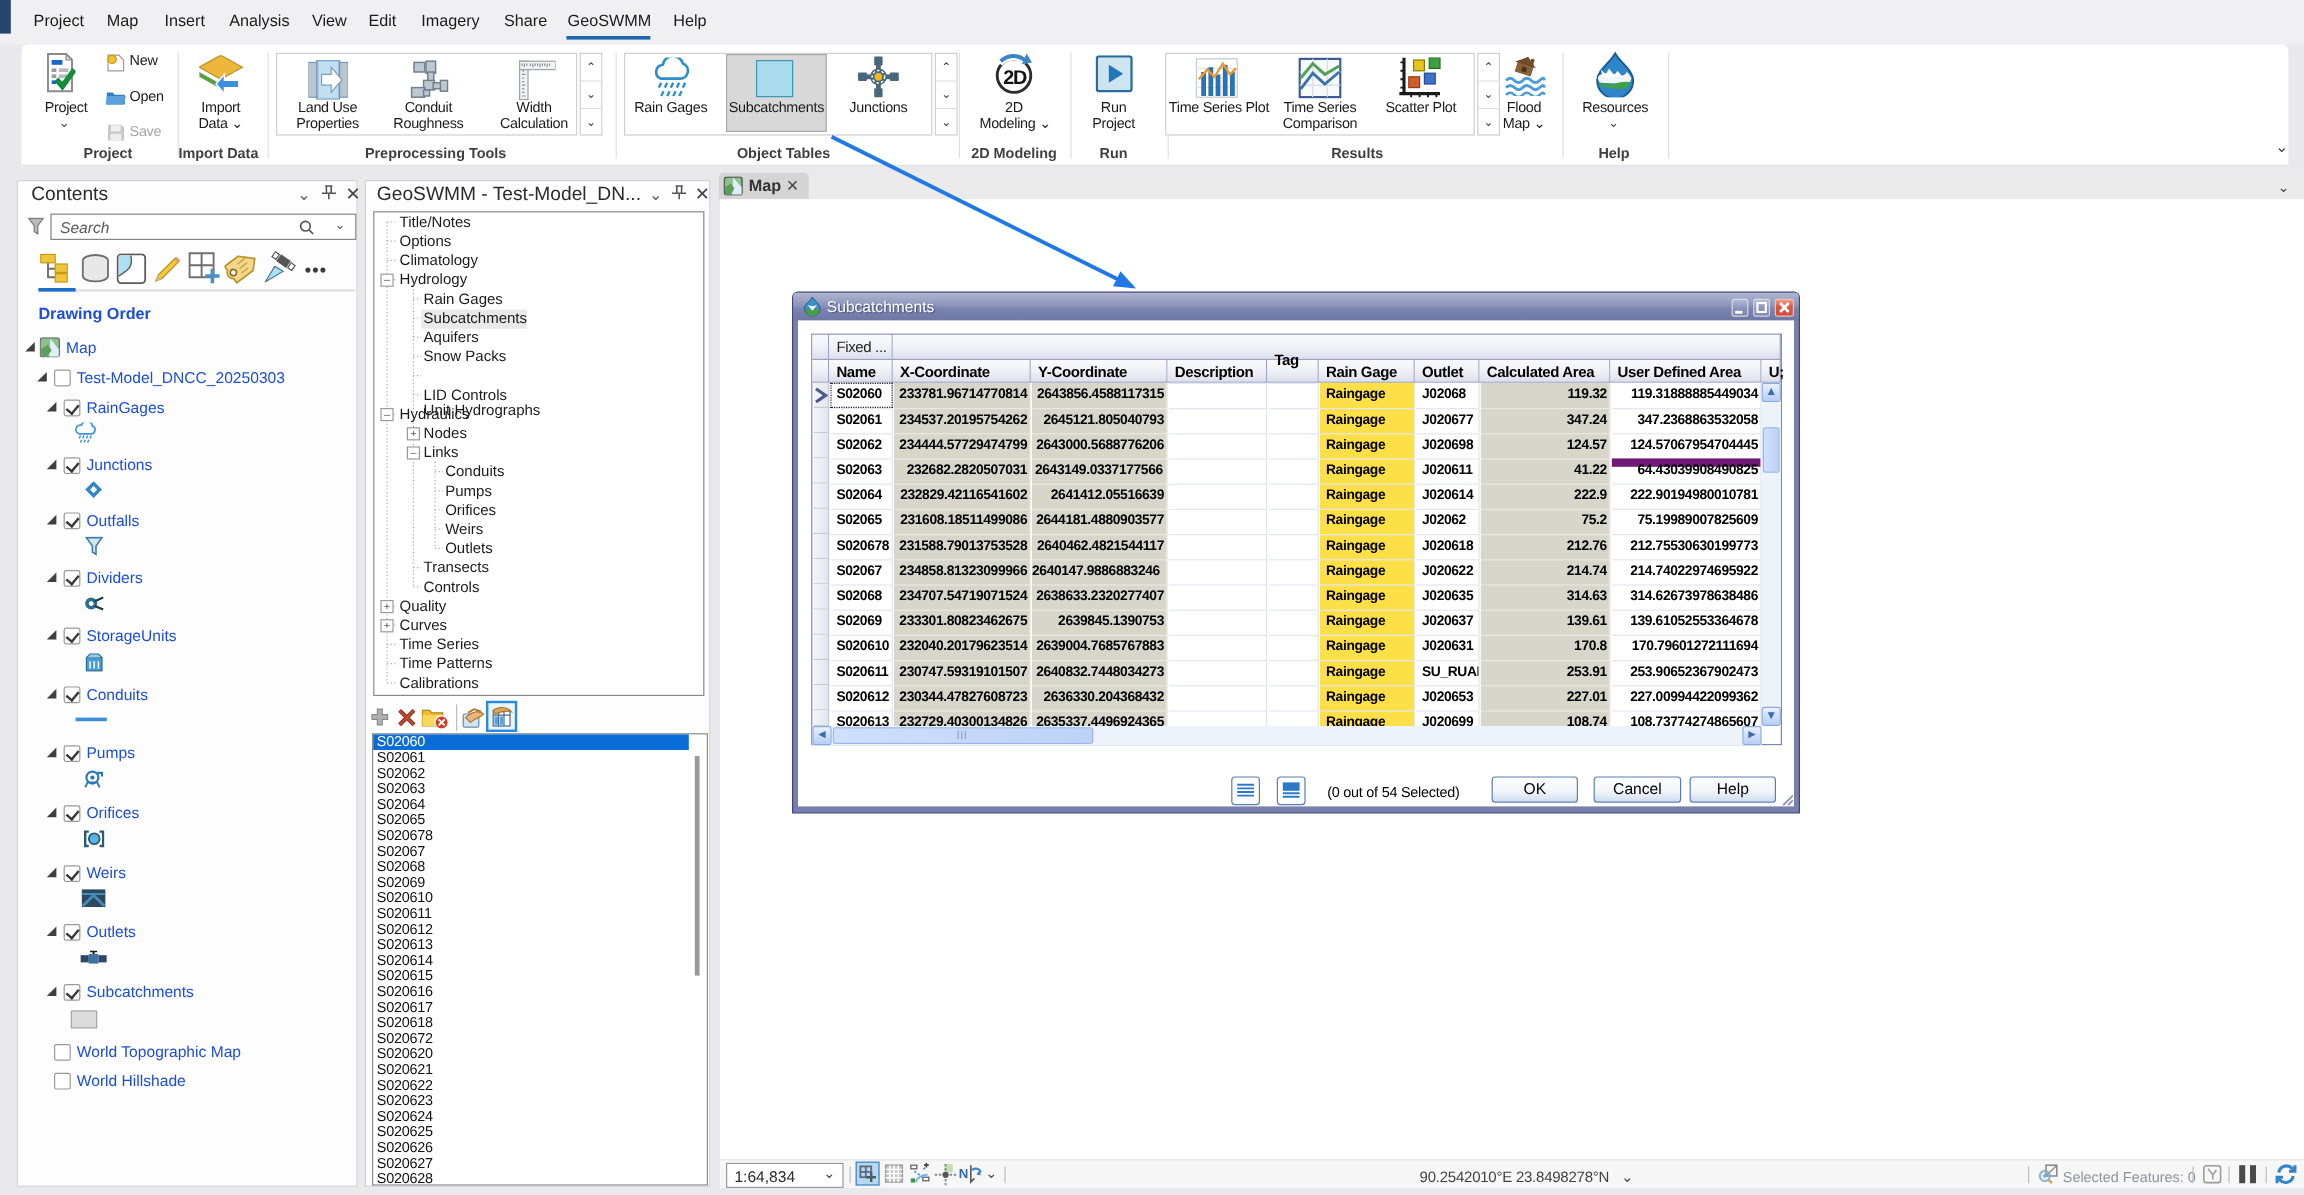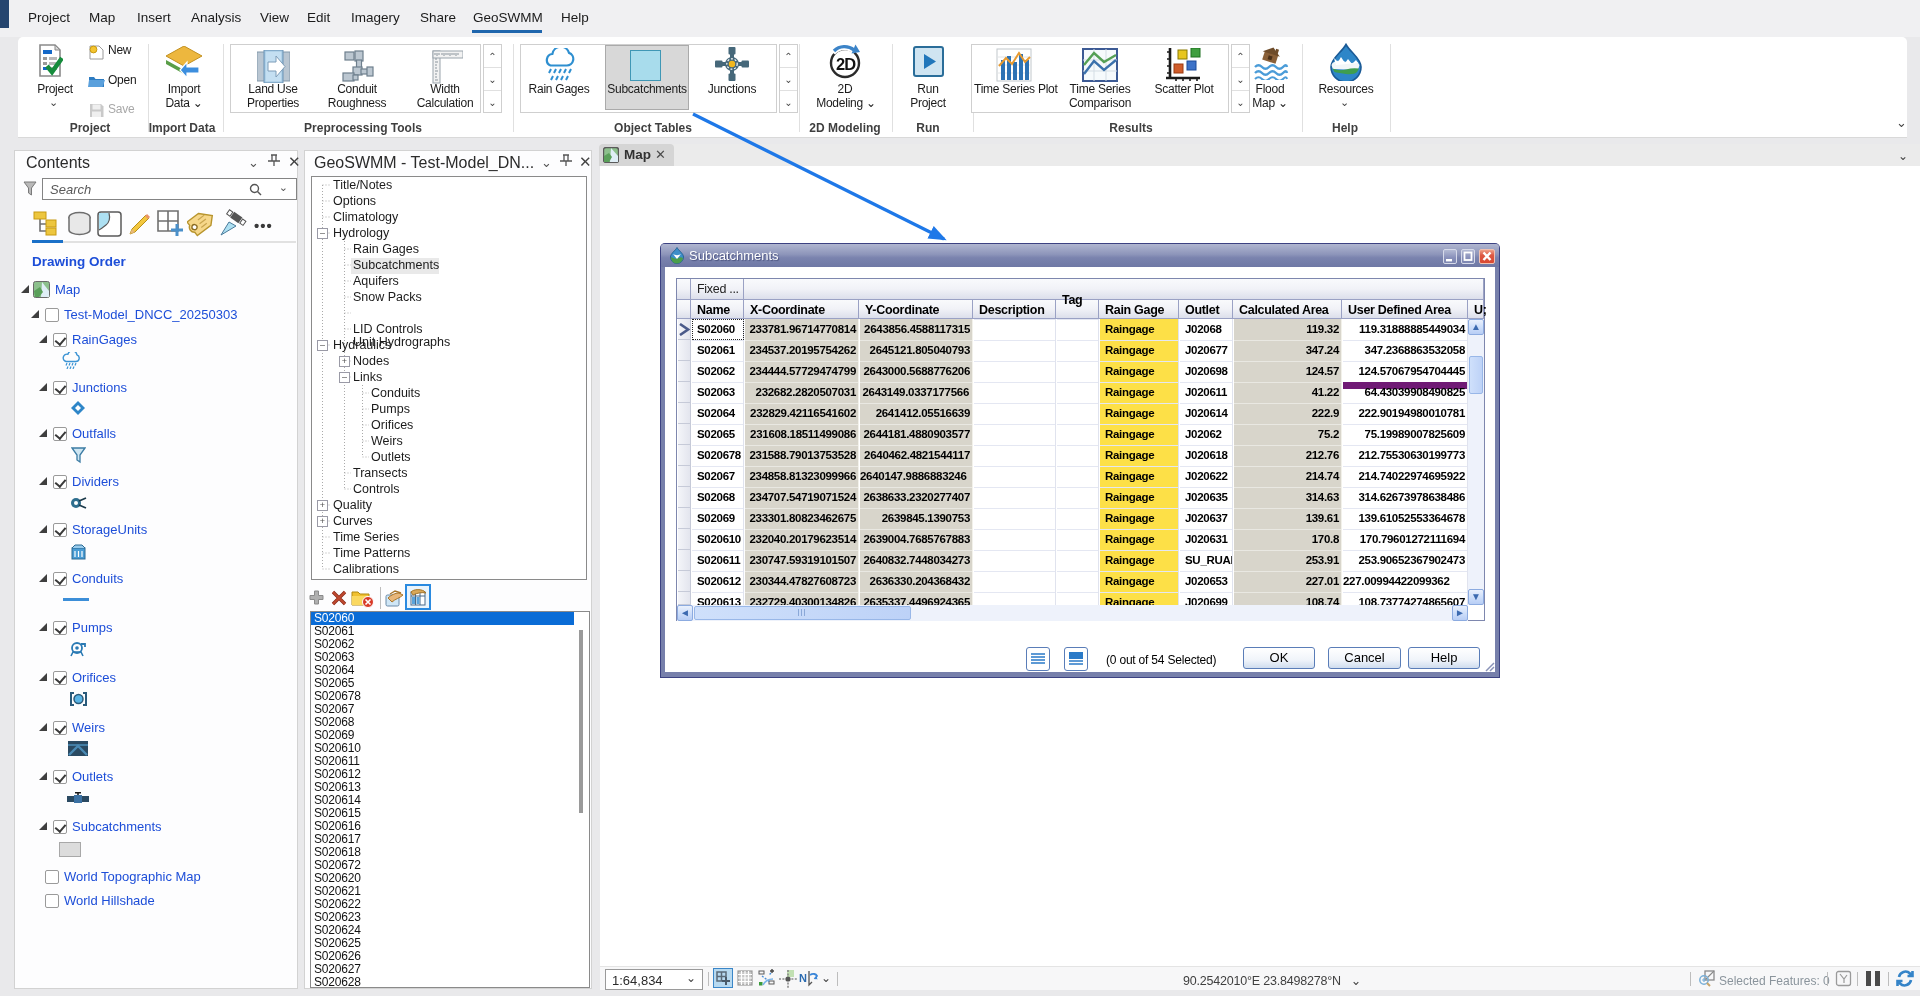--- a/index.html
+++ b/index.html
@@ -1001,21 +1001,21 @@
             <div class="dcell" style="left:0;top:42px;width:125px;text-align:right;padding-right:3px;border-bottom:7px solid #701a75;">124.57067954704445</div>
             <div class="dcell" style="left:0;top:63px;width:125px;text-align:right;padding-right:3px;border-bottom:1px solid #e4e7f2;">64.43039908490825</div>
             <div class="dcell" style="left:0;top:84px;width:125px;text-align:right;padding-right:3px;border-bottom:1px solid #e4e7f2;">222.90194980010781</div>
             <div class="dcell" style="left:0;top:105px;width:125px;text-align:right;padding-right:3px;border-bottom:1px solid #e4e7f2;">75.19989007825609</div>
             <div class="dcell" style="left:0;top:126px;width:125px;text-align:right;padding-right:3px;border-bottom:1px solid #e4e7f2;">212.75530630199773</div>
             <div class="dcell" style="left:0;top:147px;width:125px;text-align:right;padding-right:3px;border-bottom:1px solid #e4e7f2;">214.74022974695922</div>
             <div class="dcell" style="left:0;top:168px;width:125px;text-align:right;padding-right:3px;border-bottom:1px solid #e4e7f2;">314.62673978638486</div>
             <div class="dcell" style="left:0;top:189px;width:125px;text-align:right;padding-right:3px;border-bottom:1px solid #e4e7f2;">139.61052553364678</div>
             <div class="dcell" style="left:0;top:210px;width:125px;text-align:right;padding-right:3px;border-bottom:1px solid #e4e7f2;">170.79601272111694</div>
             <div class="dcell" style="left:0;top:231px;width:125px;text-align:right;padding-right:3px;border-bottom:1px solid #e4e7f2;">253.90652367902473</div>
-            <div class="dcell" style="left:0;top:252px;width:125px;padding-right:3px;border-bottom:1px solid #e4e7f2;">227.00994422099362</div>
+            <div class="dcell" style="left:0;top:252px;width:125px;text-align:right;padding-right:3px;border-bottom:1px solid #e4e7f2;">227.00994422099362</div>
             <div class="dcell" style="left:0;top:273px;width:125px;text-align:right;padding-right:3px;border-bottom:1px solid #e4e7f2;">108.73774274865607</div>
           </div>
         </div>
 
       <svg class="abs" style="left:2px;top:44px;" width="11" height="13" viewBox="0 0 11 13">
           <path d="M1 1 L9 6.5 L1 12" fill="none" stroke="#4a5a8a" stroke-width="2.6"></path>
         </svg>
       <div class="abs" style="left:15px;top:40px;width:52px;height:21px;border:1px dotted #222;"></div>
 
       <div class="xps" style="left:791px;top:40px;width:16px;height:286px;"></div>

